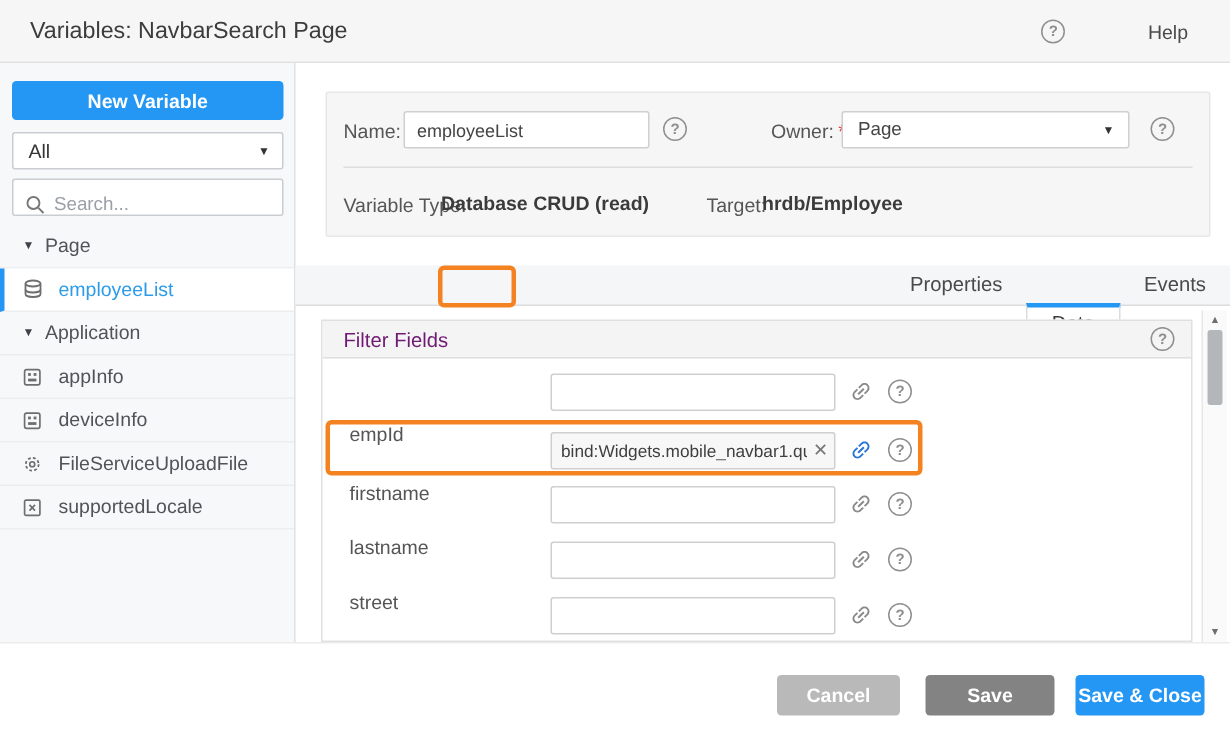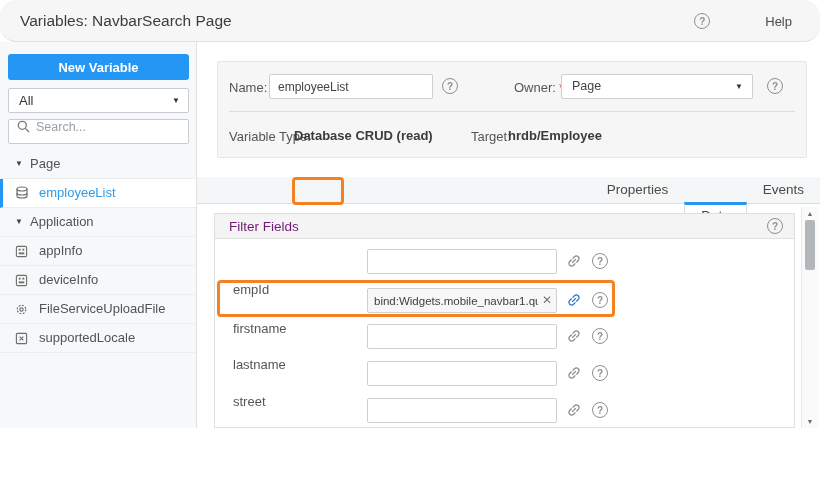--- a/index.html
+++ b/index.html
@@ -1,32 +1,32 @@
 <!DOCTYPE html>
 <html><head>
 <meta charset="utf-8">
 <style>
   * { margin:0; padding:0; box-sizing:border-box; }
   html,body { background:#fff; }
   body { font-family:"Liberation Sans", sans-serif; color:#4a4a4a; }
   .window { position:relative; width:820px; height:490px; background:#fff; overflow:hidden; }
 
   
-  .hdr { position:absolute; left:0; top:0; width:820px; height:42px; background:#f6f6f6; border-bottom:1px solid #e2e2e2;border-radius:16px; }
+  .hdr { position:absolute; left:0; top:0; width:820px; height:42px; background:#f6f6f6; border-bottom:1px solid #e2e2e2; }
   .hdr-title { position:absolute; left:20px; top:0; line-height:42px; font-size:15.5px; color:#3c3c3c; }
   .hdr-help { position:absolute; right:28px; top:0; height:42px; display:flex; align-items:center; gap:7px; cursor:pointer; }
   .help-circle { display:inline-flex; width:16px; height:16px; border:1px solid #8f8f8f; border-radius:50%; align-items:center; justify-content:center; font-size:10px; color:#8f8f8f; font-weight:bold; }
   .hdr-help-label { font-size:13px; color:#4a4a4a;margin-left:48px; }
 
   
   .sidebar { position:absolute; left:0; top:42px; width:197px; height:386px; background:#f7f8f9; border-right:1px solid #dfe1e3; }
   .new-var-btn { position:absolute; left:8px; top:12px; width:181px; height:26px; background:#2496f3; color:#fff; border:none; border-radius:3px; font-family:inherit; font-size:13px; font-weight:bold; cursor:pointer; }
   .side-select { position:absolute; left:8px; top:46px; width:181px; height:25px; background:#fff; border:1px solid #c9cdd1; border-radius:2px; font-size:13px; color:#333; line-height:23px; padding-left:10px; cursor:pointer; }
   .side-select .caret { position:absolute; right:8px; top:0; line-height:23px; font-size:8px; color:#333; }
-  .side-search { position:absolute; left:8px; top:77px; width:181px; height:25px; background:#fff; border:1px solid #c9cdd1; border-radius:2px; display:flex; align-items:flex-start; padding-left:8px; gap:6px; }
+  .side-search { position:absolute; left:8px; top:77px; width:181px; height:25px; background:#fff; border:1px solid #c9cdd1; border-radius:2px; display:flex; align-items:flex-end; padding-left:8px; gap:6px; }
   .side-search input { border:none; outline:none; flex:1; font-family:inherit; font-size:12.5px; color:#555; background:transparent; min-width:0; }
   .side-search input::placeholder { color:#9aa0a6; }
   .tree { position:absolute; left:0; top:108px; width:196px; }
   .tree-row { position:relative; height:29px; line-height:28px; border-bottom:1px solid #ebedef; font-size:13px; color:#4f5459; cursor:pointer; display:flex; align-items:center; }
   .tree-row .tcaret { width:12px; margin-left:15px; font-size:8px; color:#3f4348; }
   .tree-row .ticon { width:15px; margin-left:15px; margin-right:6px; display:inline-flex; align-items:center; }
   .tree-row .tlabel { margin-left:3px; }
   .tree-row.group .tlabel { margin-left:3px; }
   .tree-row.selected { background:#ffffff; color:#2d9ce8; border-left:3px solid #2496f3; }
   .tree-row.selected .ticon { margin-left:12px; }
@@ -280,14 +280,19 @@
 
   <div class="annot annot-tab"></div>
   <div class="annot annot-row"></div>
 
   <div class="sbar">
     <span class="arr arr-up">▲</span>
     <div class="sthumb"></div>
     <span class="arr arr-dn">▼</span>
   </div>
 
+  <div class="footer">
+    <button class="fbtn btn-cancel">Cancel</button>
+    <button class="fbtn btn-save">Save</button>
+    <button class="fbtn btn-saveclose">Save &amp; Close</button>
+  </div>
 
 </div>
 
 </body></html>

